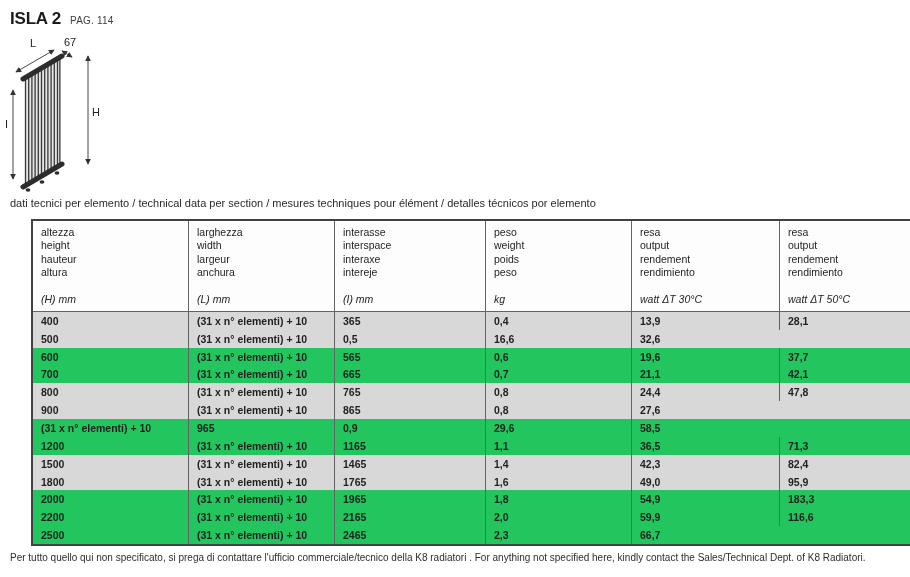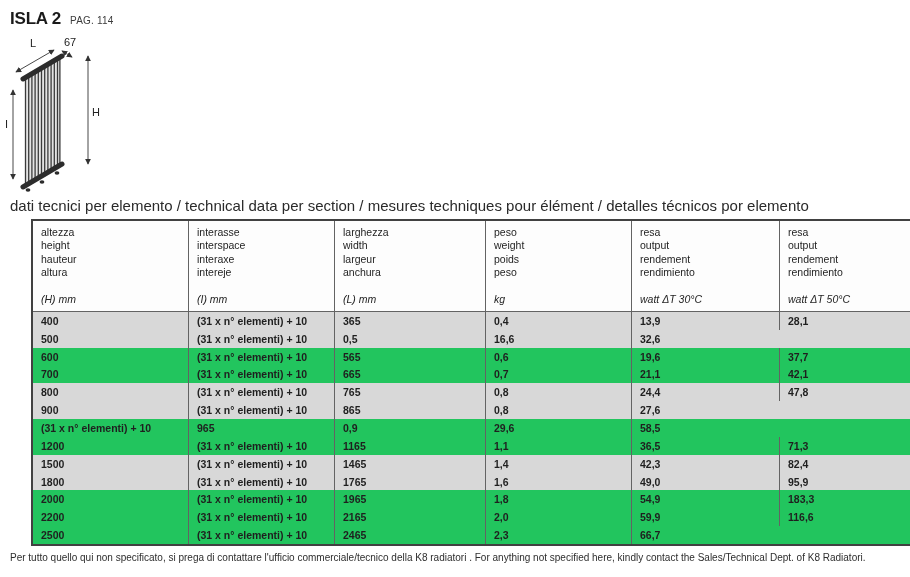--- a/index.html
+++ b/index.html
@@ -8,21 +8,21 @@
     font-family:"Liberation Sans","DejaVu Sans",sans-serif;color:#242424;
   }
   
   .titlebar{position:absolute;left:10px;top:9px;display:flex;align-items:baseline;gap:9px;}
   .title{font-size:17px;font-weight:bold;letter-spacing:-0.2px;color:#1a1a1a;}
   .pageref{font-size:10px;color:#3c3c3c;letter-spacing:0.2px;}
   
   .diagram{position:absolute;left:4px;top:36px;width:122px;height:164px;}
   .diagram text{font-size:11px;fill:#222;}
   
-  .intro{position:absolute;left:10px;top:197px;font-size:15px;color:#2a2a2a;}
+  .intro{position:absolute;left:10px;top:197px;font-size:11px;color:#2a2a2a;}
   
   .dtable{
     position:absolute;left:8px;top:219px;width:887px;
     border:2px solid var(--border-dark,#414141);box-sizing:border-box;background:#22c55e;margin-left:23px;
   }
   .grid6{display:grid;grid-template-columns:155px 146px 151px 146px 148px 1fr;}
   .hrow{height:90px;border-bottom:1px solid var(--border-mid,#5e5e5e);}
   .hcell{
     display:flex;flex-direction:column;justify-content:space-between;
     padding:5px 4px 6px 8px;box-sizing:border-box;
@@ -101,38 +101,38 @@
           <div>
             <div>altezza</div>
             <div>height</div>
             <div>hauteur</div>
             <div>altura</div>
           </div>
           <div class="unit">(H) mm</div>
         </div>
         <div class="hcell">
           <div>
+            <div>larghezza</div>
+            <div>width</div>
+            <div>largeur</div>
+            <div>anchura</div>
+          </div>
+          <div class="unit">(L) mm</div>
+        </div>
+        <div class="hcell">
+          <div>
             <div>interasse</div>
             <div>interspace</div>
             <div>interaxe</div>
             <div>intereje</div>
           </div>
           <div class="unit">(I) mm</div>
         </div>
         <div class="hcell">
           <div>
-            <div>larghezza</div>
-            <div>width</div>
-            <div>largeur</div>
-            <div>anchura</div>
-          </div>
-          <div class="unit">(L) mm</div>
-        </div>
-        <div class="hcell">
-          <div>
             <div>peso</div>
             <div>weight</div>
             <div>poids</div>
             <div>peso</div>
           </div>
           <div class="unit">kg</div>
         </div>
         <div class="hcell">
           <div>
             <div>resa</div>

